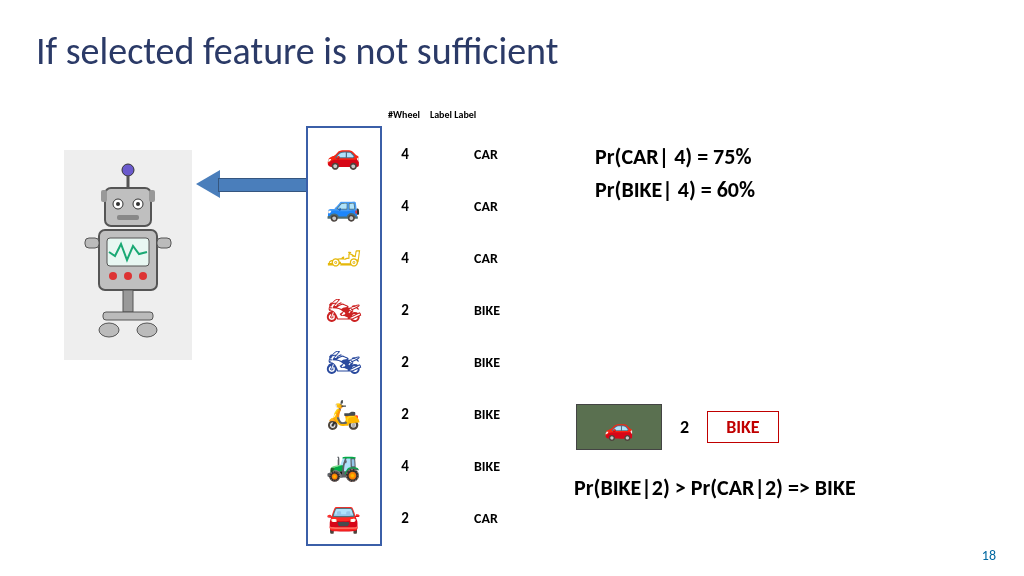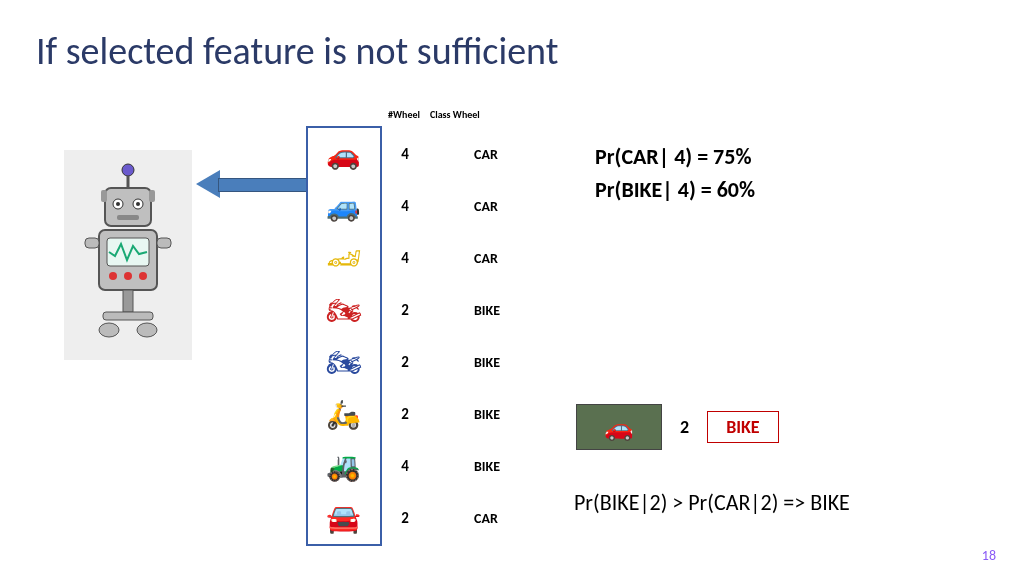--- a/index.html
+++ b/index.html
@@ -143,29 +143,28 @@
     padding: 4px 18px;
     color: #c00000;
     font-weight: bold;
     font-size: 18px;
   }
   .conclusion {
     position: absolute;
     left: 574px;
     top: 474px;
     font-size: 22px;
-    font-weight: normal;
-    margin-top: 15px;
+    font-weight: bold;
   }
   .slide-num {
     position: absolute;
     right: 28px;
     bottom: 12px;
     font-size: 14px;
-    color: #8b5cf6;
+    color: #0369a1;
   }
   
   .car-red    { color:#d22; }
   .car-blue   { color:#25d; }
   .car-yellow { color:#e5b80b; }
   .bike-red   { color:#c22; }
   .bike-blue  { color:#2a4a9e; }
   .bike-yellow{ color:#d6a400; }
   .quad-red   { color:#b33; }
   .car-white  { color:#aaa; }
@@ -207,21 +206,21 @@
 
 <div class="arrow">
   <div class="arrow-head"></div>
   <div class="arrow-line"></div>
 </div>
 
 <div class="table-frame"></div>
 
 <div class="col-headers">
   <span>#Wheel</span>
-  <span>Class Wheel</span>
+  <span>Label Label</span>
 </div>
 
 <div class="table-rows" id="rows">
     <div class="row">
       <div class="thumb car-red">🚗</div>
       <div class="wheel-col">4</div>
       <div class="label-col">CAR</div>
     </div>
     <div class="row">
       <div class="thumb car-blue">🚙</div>

